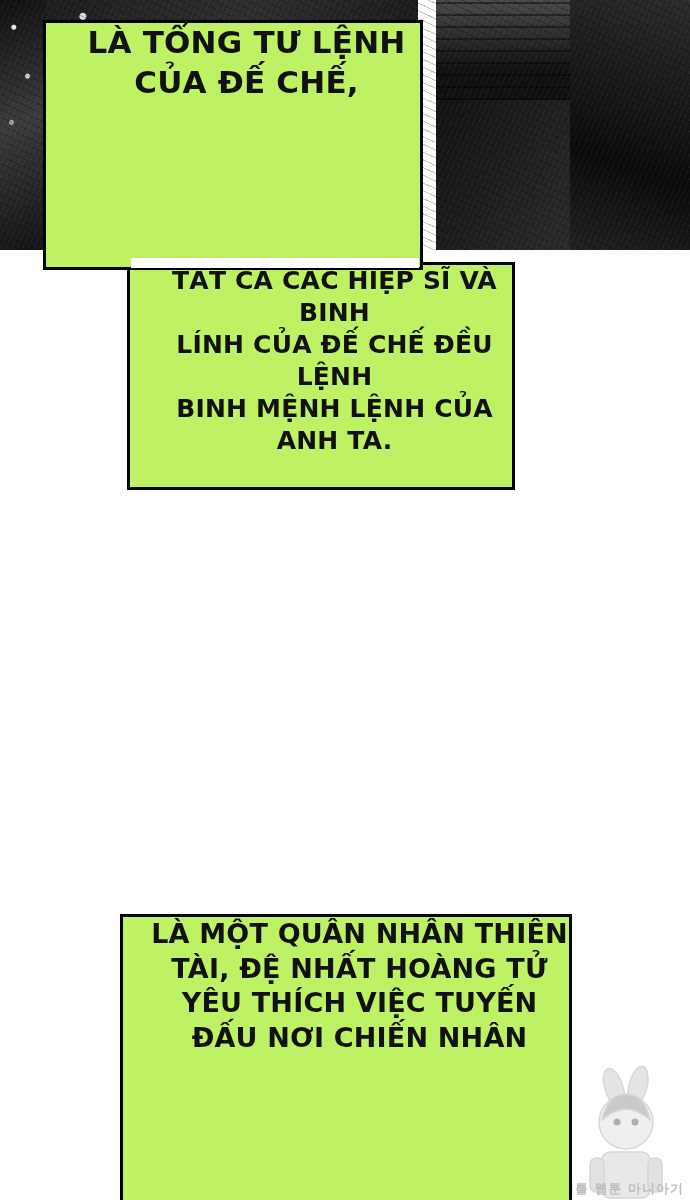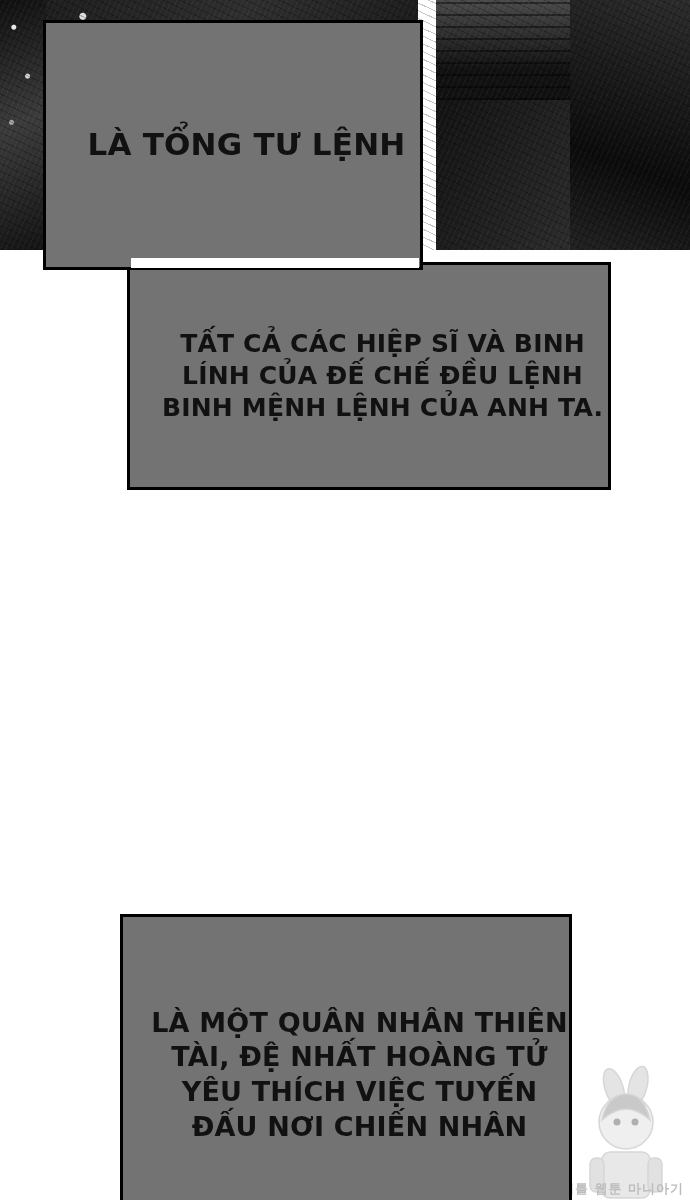--- a/index.html
+++ b/index.html
@@ -84,25 +84,25 @@
   .white-cover-bottom {
     position: absolute;
     left: 0; top: 250px;
     width: 690px; height: 60px;
     background: #ffffff;
   }
 
   
   .balloon {
     position: absolute;
-    background: #737373;
+    background: #bef264;
     border: 3px solid #000000;
     box-sizing: border-box;
     display: flex;
-    align-items: center;
+    align-items: flex-start;
     justify-content: center;
     padding-left: 27px;
   }
   .balloon p {
     margin: 0;
     text-align: center;
     color: #111111;
     font-weight: 700;
     letter-spacing: .2px;
     line-height: 1.28;
@@ -116,21 +116,21 @@
     width: 380px;
     height: 250px;
     z-index: 5;
   }
   #balloon-1 p { font-size: 31px; }
 
   
   #balloon-2 {
     left: 127px;
     top: 262px;
-    width: 484px;
+    width: 388px;
     height: 228px;
     z-index: 4;
   }
   #balloon-2 p { font-size: 25px; }
 
   
   .joint {
     position: absolute;
     background: #ffffff;
     z-index: 6;
@@ -182,21 +182,21 @@
 
   <div class="art-strip">
     <div class="art-left"></div>
     <div class="art-corridor"></div>
     <div class="art-mid-white"></div>
     <div class="art-right-dark"></div>
   </div>
   <div class="white-cover-bottom"></div>
 
   <div class="balloon" id="balloon-1">
-    <p><span>LÀ TỔNG TƯ LỆNH</span><br></p>
+    <p><span>LÀ TỔNG TƯ LỆNH</span><br><span>CỦA ĐẾ CHẾ,</span></p>
   </div>
 
   <div class="balloon" id="balloon-2">
     <p><span>TẤT CẢ CÁC HIỆP SĨ VÀ BINH</span><br><span>LÍNH CỦA ĐẾ CHẾ ĐỀU LỆNH</span><br><span>BINH MỆNH LỆNH CỦA ANH TA.</span></p>
   </div>
 
   <div class="joint" id="joint-1"></div>
 
   <div class="balloon" id="balloon-3">
     <p><span>LÀ MỘT QUÂN NHÂN THIÊN</span><br><span>TÀI, ĐỆ NHẤT HOÀNG TỬ</span><br><span>YÊU THÍCH VIỆC TUYẾN</span><br><span>ĐẤU NƠI CHIẾN NHÂN</span></p>

